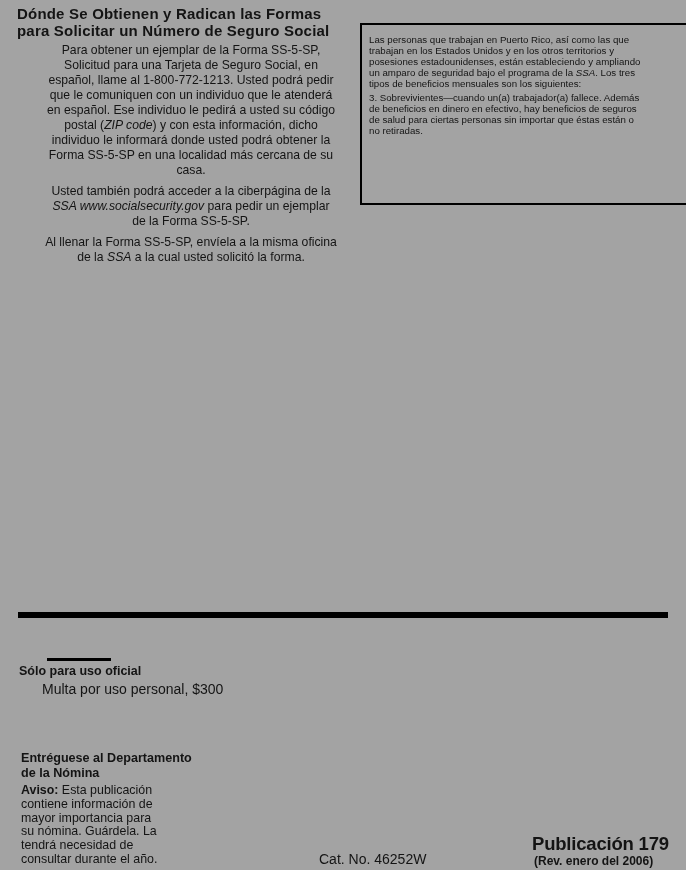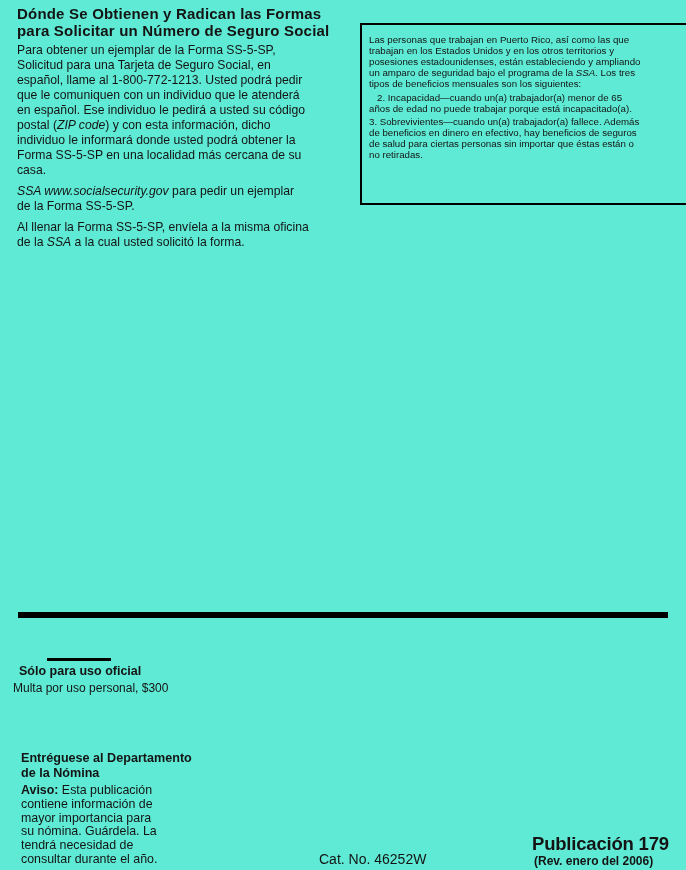--- a/index.html
+++ b/index.html
@@ -1,36 +1,36 @@
 <!DOCTYPE html>
 <html><head>
 <meta charset="utf-8">
 <style>
   html,body{margin:0;padding:0;background:#ffffff;}
   .page{
     position:relative;
     width:686px;height:870px;
-    background:#5eead4;
+    background:#a3a3a3;
     font-family:"Liberation Sans", sans-serif;
     color:#141414;
     overflow:hidden;
   }
   .pre{white-space:pre;}
   
   .title{
     position:absolute;left:17px;top:5px;
     font-size:15px;font-weight:bold;line-height:17px;
     letter-spacing:.2px;margin:0;
   }
   
   .left-col{
     position:absolute;left:17px;top:43px;width:348px;
     font-size:12.2px;line-height:15px;
   }
-  .left-col p{margin:0 0 6px 0;}
+  .left-col p{margin:0 0 6px 0;text-align:center;}
   
   .notice-box{
     position:absolute;left:360px;top:23px;
     width:332px;height:182px;box-sizing:border-box;
     border:2px solid #000;
     padding:9px 7px 6px 7px;
     font-size:9.7px;line-height:11px;
   }
   .notice-box p{margin:0 0 2.5px 0;}
   
@@ -45,22 +45,22 @@
   }
   .shortline{
     position:absolute;left:47px;top:658px;width:64px;height:3px;
     background:#000;
   }
   .official{
     position:absolute;left:19px;top:664px;
     font-size:12.5px;font-weight:bold;
   }
   .penalty{
-    position:absolute;left:1px;top:681px;
-    font-size:12px;
+    position:absolute;left:30px;top:681px;
+    font-size:14px;
     padding-left:12px;
   }
   
   .deliver{
     position:absolute;left:21px;top:751px;
     font-size:12.6px;font-weight:bold;line-height:14.5px;
   }
   .aviso{
     position:absolute;left:21px;top:784px;margin:0;
     font-size:12.4px;line-height:13.8px;
@@ -90,34 +90,33 @@
   <div class="left-col">
     <p class="pre"><span>Para obtener un ejemplar de la Forma SS-5-SP,
 Solicitud para una Tarjeta de Seguro Social, en
 español, llame al 1-800-772-1213. Usted podrá pedir
 que le comuniquen con un individuo que le atenderá
 en español. Ese individuo le pedirá a usted su código
 postal (</span><i>ZIP code</i><span>) y con esta información, dicho
 individuo le informará donde usted podrá obtener la
 Forma SS-5-SP en una localidad más cercana de su
 casa.</span></p>
-    <p class="pre"><i>SSA www.socialsecurity.gov</i><span> para pedir un ejemplar
+    <p class="pre"><span>Usted también podrá acceder a la ciberpágina de la
+</span><i>SSA www.socialsecurity.gov</i><span> para pedir un ejemplar
 de la Forma SS-5-SP.</span></p>
     <p class="pre"><span>Al llenar la Forma SS-5-SP, envíela a la misma oficina
 de la </span><i>SSA</i><span> a la cual usted solicitó la forma.</span></p>
   </div>
 
   <div class="notice-box">
     <p class="pre"><span>Las personas que trabajan en Puerto Rico, así como las que
 trabajan en los Estados Unidos y en los otros territorios y
 posesiones estadounidenses, están estableciendo y ampliando
 un amparo de seguridad bajo el programa de la </span><i>SSA</i><span>. Los tres
 tipos de beneficios mensuales son los siguientes:</span></p>
-    <p class="pre">   2. Incapacidad—cuando un(a) trabajador(a) menor de 65
-años de edad no puede trabajar porque está incapacitado(a).</p>
     <p class="pre">3. Sobrevivientes—cuando un(a) trabajador(a) fallece. Además
 de beneficios en dinero en efectivo, hay beneficios de seguros
 de salud para ciertas personas sin importar que éstas están o
 no retiradas.</p>
   </div>
 
   <div class="bar"></div>
 
 
   <div class="shortline"></div>

